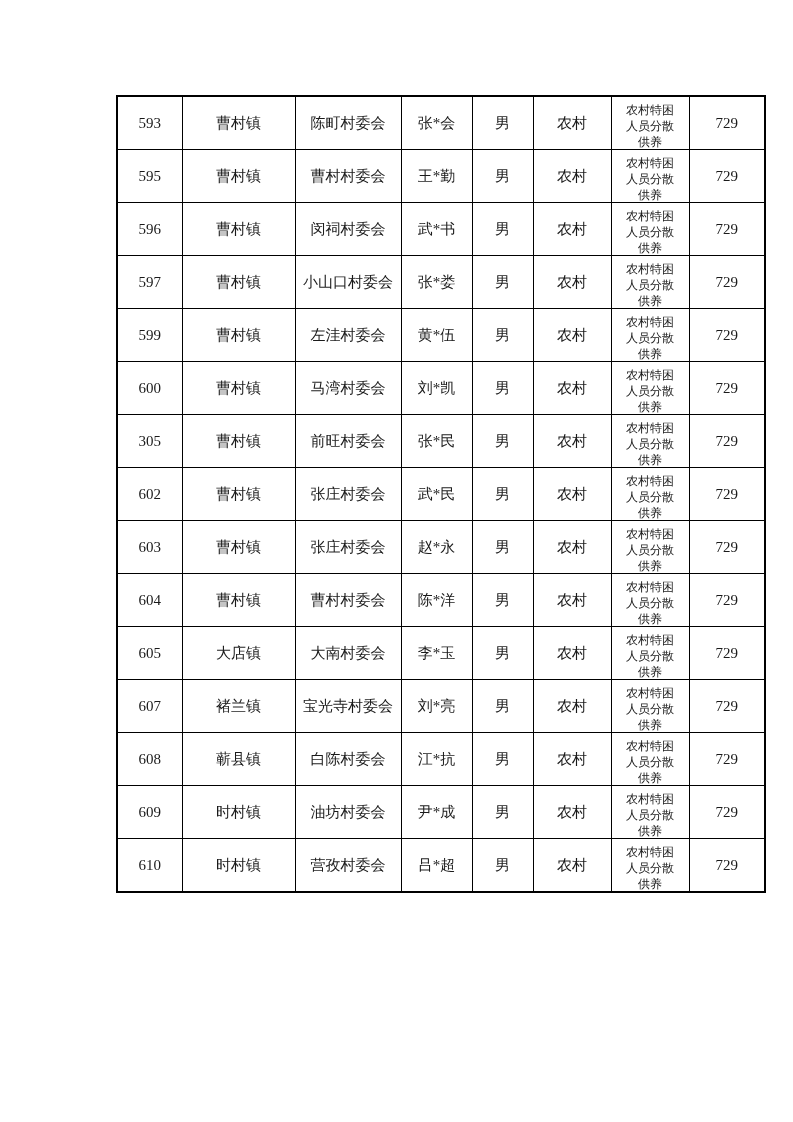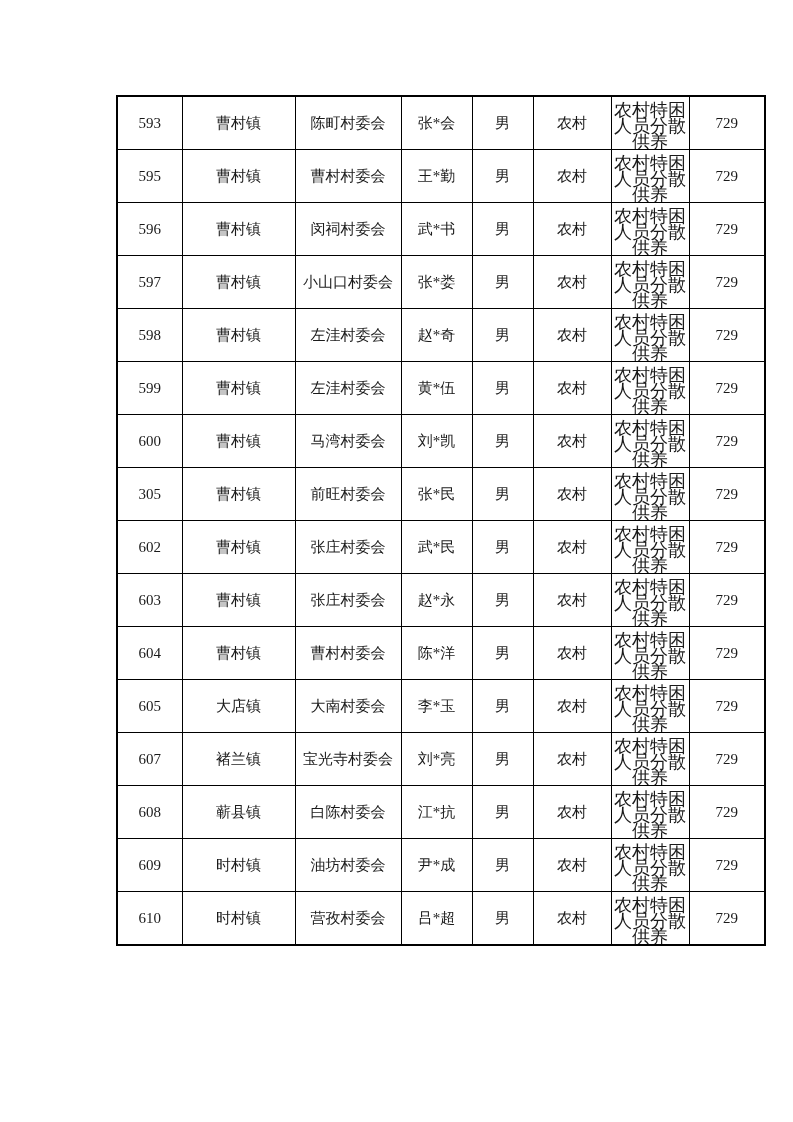--- a/index.html
+++ b/index.html
@@ -41,21 +41,21 @@
   
   td.supply-cell {
     vertical-align: top;
     white-space: normal;
   }
   .supply {
     height: 47px;
     overflow: hidden;
     padding-top: 5px;
     line-height: 16px;
-    font-size: 18px;
+    font-size: 12px;
   }
   .supply .line {
     display: block;
   }
 </style>
 </head>
 <body>
 
 <div class="page">
   <table class="records">
@@ -132,36 +132,20 @@
     <td class="supply-cell">
             <div class="supply">
               <span class="line">农村特困</span>
               <span class="line">人员分散</span>
               <span class="line">供养</span>
             </div>
           </td>
     <td>729</td>
   </tr>
 
-  <tr>
-    <td>598</td>
-    <td>曹村镇</td>
-    <td>左洼村委会</td>
-    <td>赵*奇</td>
-    <td>男</td>
-    <td>农村</td>
-    <td class="supply-cell">
-            <div class="supply">
-              <span class="line">农村特困</span>
-              <span class="line">人员分散</span>
-              <span class="line">供养</span>
-            </div>
-          </td>
-    <td>729</td>
-  </tr>
 
   <tr>
     <td>599</td>
     <td>曹村镇</td>
     <td>左洼村委会</td>
     <td>黄*伍</td>
     <td>男</td>
     <td>农村</td>
     <td class="supply-cell">
             <div class="supply">

